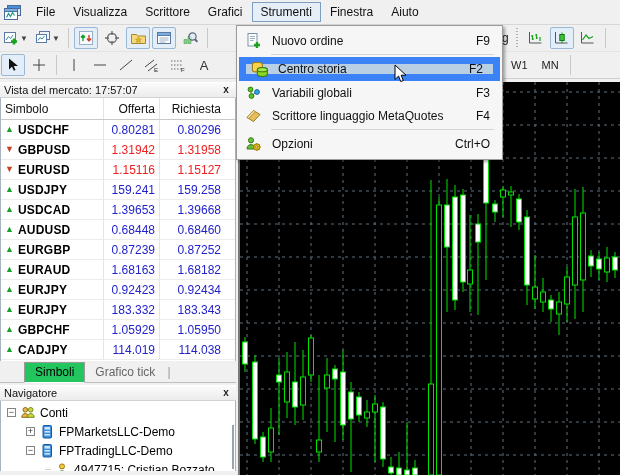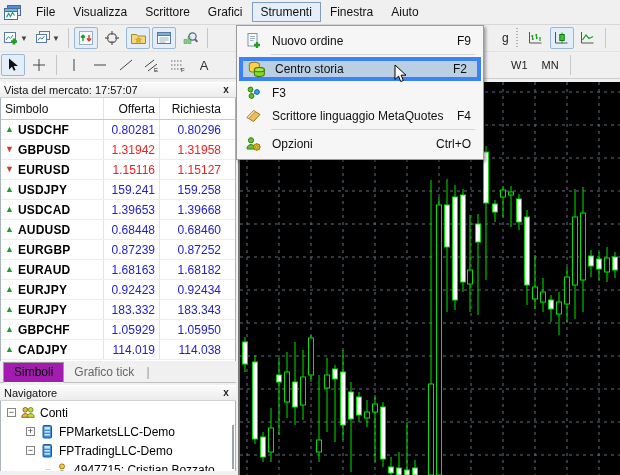--- a/index.html
+++ b/index.html
@@ -41,43 +41,43 @@
   .c-ask { width:68px; text-align:right; padding-right:6px; border-left:1px solid #e4e4e4; height:100%; display:flex; align-items:center; justify-content:flex-end; }
   .sym-name { font-weight:bold; color:#000; letter-spacing:0.2px; }
   .arrow { font-size:9px; line-height:9px; }
   .arrow.up { color:#1ba12b; }
   .arrow.down { color:#c8401f; }
   .val-blue { color:#2222cc; }
   .val-red { color:#ee2020; }
 
   .tabs { height:22px; display:flex; align-items:flex-end; padding-left:3px; background:#f0f0f0; border-bottom:1px solid #bfbfbf; }
   .tab { padding:2px 10px 3px 10px; font-size:12px; color:#666; }
-  .tab.active { background:#a21caf; border:1px solid #9a9a9a; border-bottom:1px solid #fff; color:#000; margin-bottom:-1px; }
+  .tab.active { background:#22c55e; border:1px solid #9a9a9a; border-bottom:1px solid #fff; color:#000; margin-bottom:-1px;margin-left:21px; }
   .tab-pipe { color:#999; padding:2px 2px 3px 2px; }
 
   .nav-block { margin-top:2px; }
   .nav-tree { background:#fff; border-left:1px solid #aab4be; border-right:1px solid #aab4be; height:calc(393px - 263px - 22px - 6px - 18px - 18px); min-height:70px; padding-top:2px; overflow:hidden; position:relative; }
   .tree-row { height:19px; display:flex; align-items:center; font-size:12px; color:#000; white-space:nowrap; overflow:hidden; }
   .expander { width:9px; height:9px; border:1px solid #848484; background:#fff; font-size:9px; line-height:7px; text-align:center; color:#333; flex:0 0 auto; margin-right:4px; }
   .tree-icon { width:16px; height:16px; flex:0 0 auto; margin-right:4px; }
   .elbow { color:#aaa; font-size:10px; }
   .nav-scroll { position:absolute; right:1px; top:24px; width:2px; height:44px; background:#9aa4ae; }
 
   
   .chart-wrap { position:absolute; left:236px; top:82px; width:384px; height:393px; background:#f0f0f0; }
   .chart { position:absolute; left:2px; top:0; width:382px; height:393px; background:#000; border-left:2px solid #7a7a7a; }
   .chart svg { display:block; }
 
   
-  .popup { position:absolute; left:236px; top:25px; width:248px; height:135px; background:#f6f6f6; border:1px solid #9b9b9b; box-shadow:2px 2px 3px rgba(0,0,0,0.35); z-index:10; padding-top:3px; }
+  .popup { position:absolute; left:236px; top:25px; width:267px; height:135px; background:#f6f6f6; border:1px solid #9b9b9b; box-shadow:2px 2px 3px rgba(0,0,0,0.35); z-index:10; padding-top:3px; }
   .dd-item { position:relative; height:23px; display:flex; align-items:center; margin:0 2px; padding-left:6px; color:#101010; }
   .dd-item .dd-icon { width:18px; height:16px; margin-right:9px; flex:0 0 auto; }
   .dd-item .dd-label { flex:1; }
   .dd-item .dd-shortcut { padding-right:10px; color:#101010; }
-  .dd-item.hl { background:#b9cfe4; border:4px solid #3b82f6; padding-left:5px; height:24px; }
+  .dd-item.hl { background:#b9cfe4; border:7px solid #3b82f6; padding-left:5px; height:24px; }
   .dd-sep { height:1px; background:#d6d6d6; margin:2px 8px 2px 34px; }
 
   .cursor { position:absolute; left:394px; top:64px; z-index:20; }
 </style>
 </head>
 <body>
 
 <div class="menubar">
   <span class="appicon">
     <svg width="17" height="15" viewBox="0 0 17 15">
@@ -633,20 +633,21 @@
         <span class="dd-label">Centro storia</span>
         <span class="dd-shortcut">F2</span>
       </div>
       <div class="dd-item">
         <span class="dd-icon"><svg width="17" height="16" viewBox="0 0 16 16">
             <path d="M5 5.5l1.5 4.5M6 10l5-2.5" stroke="#8a8a8a"></path>
             <circle cx="5" cy="4.5" r="2.4" fill="#58c322" stroke="#2d7a0e"></circle>
             <circle cx="6" cy="11" r="2.4" fill="#58c322" stroke="#2d7a0e"></circle>
             <circle cx="11.5" cy="7" r="2.4" fill="#2ea8e0" stroke="#1565a0"></circle>
           </svg></span>
+        <span class="dd-label">Variabili globali</span>
         <span class="dd-shortcut">F3</span>
       </div>
       <div class="dd-item">
         <span class="dd-icon"><svg width="17" height="16" viewBox="0 0 16 16">
             <path d="M1.5 9.5l6.5-7 6.5 4-6.5 7z" fill="#e8bf5a" stroke="#9a7a1a"></path>
             <path d="M1.5 9.5l6.5-7 1.8 1.1-6.5 7z" fill="#f7e0a5" stroke="#9a7a1a" stroke-width="0.5"></path>
             <path d="M1.5 9.5l1.8 1.1 6.5-7" fill="none" stroke="#b5924a" stroke-width="0.5"></path>
           </svg></span>
         <span class="dd-label">Scrittore linguaggio MetaQuotes</span>
         <span class="dd-shortcut">F4</span>

